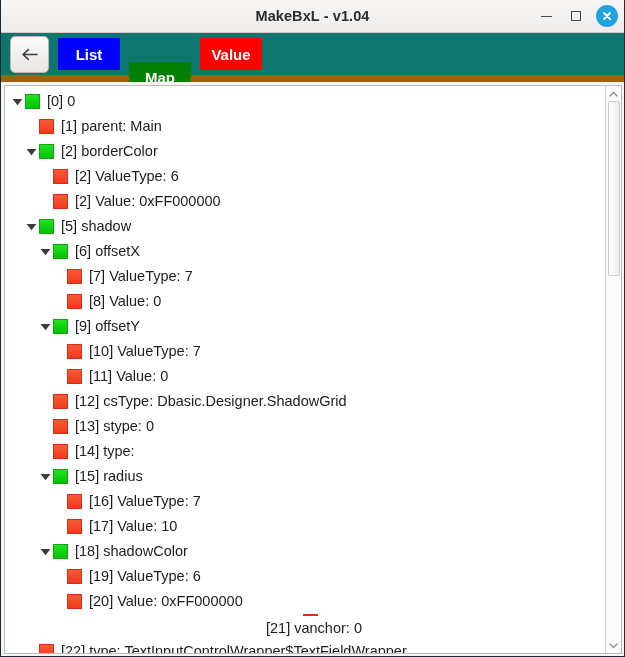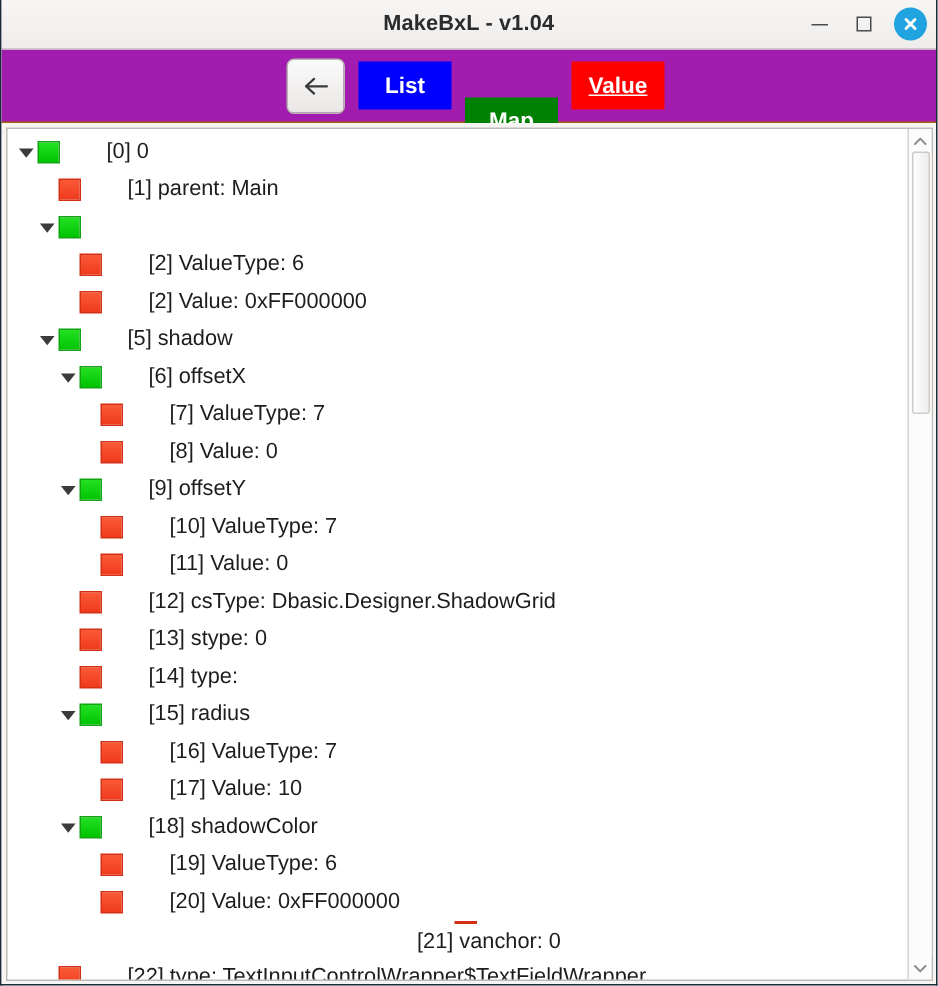--- a/index.html
+++ b/index.html
@@ -86,28 +86,27 @@
     background: #21a3e0;
     margin-left: 4px;
     position: relative;
   }
   #close-btn svg { display: block; }
 
   
   #toolbar {
     height: 49px;
     min-height: 49px;
-    background: #a21caf;
-    border-bottom: 1px solid #a16207;
+    background: #0f766e;
+    border-bottom: 7px solid #a16207;
     display: flex;
     align-items: center;
     padding-left: 9px;
     gap: 9px;
     box-sizing: border-box;
-    justify-content: center;
   }
   #back-btn {
     width: 39px;
     height: 37px;
     border: 1px solid #b9b5b1;
     border-radius: 5px;
     background: linear-gradient(#fbfafa, #e9e7e5);
     display: flex;
     align-items: center;
     justify-content: center;
@@ -126,21 +125,21 @@
     font-size: 15px;
     font-weight: bold;
     cursor: default;
     display: flex;
     align-items: center;
     justify-content: center;
     box-sizing: border-box;
   }
   #btn-list  { background: #0000ff; }
   #btn-map   { background: #008000; margin-top: 47px; }
-  #btn-value { background: #ff0000; text-decoration: underline; }
+  #btn-value { background: #ff0000; }
 
   
   #content-area {
     flex: 1 1 auto;
     position: relative;
     background: #f6f5f4;
     padding: 3px 2px 2px 3px;
     box-sizing: border-box;
     min-height: 0;
   }
@@ -198,21 +197,20 @@
   }
   .swatch.red {
     background: linear-gradient(#fa5a38, #ef3a1c);
     border: 1px solid #d43015;
   }
   .label {
     font-size: 14.5px;
     color: #1d1d1d;
     line-height: 25px;
     user-select: none;
-    margin-left: 24px;
   }
 
   
   #vscroll {
     width: 16px;
     min-width: 16px;
     background: #fcfcfc;
     border-left: 1px solid #d6d3d0;
     display: flex;
     flex-direction: column;
@@ -302,20 +300,21 @@
               <span class="swatch red"></span>
               <span class="label">[1] parent: Main</span>
             </div>
             <div class="row" style="padding-left: 18px;">
               <span class="twisty">
                 <svg width="11" height="8" viewBox="0 0 11 8">
                   <path d="M0.6 1 L10.4 1 L5.5 7.2 Z" fill="#3b3b3b"></path>
                 </svg>
               </span>
               <span class="swatch green"></span>
+              <span class="label">[2] borderColor</span>
             </div>
             <div class="row" style="padding-left: 32px;">
               <span class="twisty empty"></span>
               <span class="swatch red"></span>
               <span class="label">[2] ValueType: 6</span>
             </div>
             <div class="row" style="padding-left: 32px;">
               <span class="twisty empty"></span>
               <span class="swatch red"></span>
               <span class="label">[2] Value: 0xFF000000</span>

